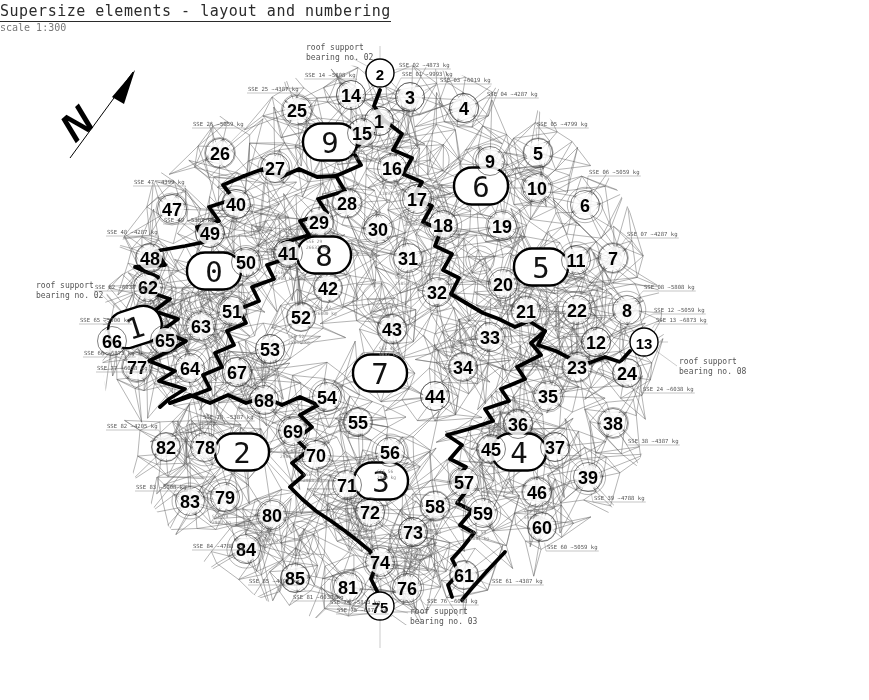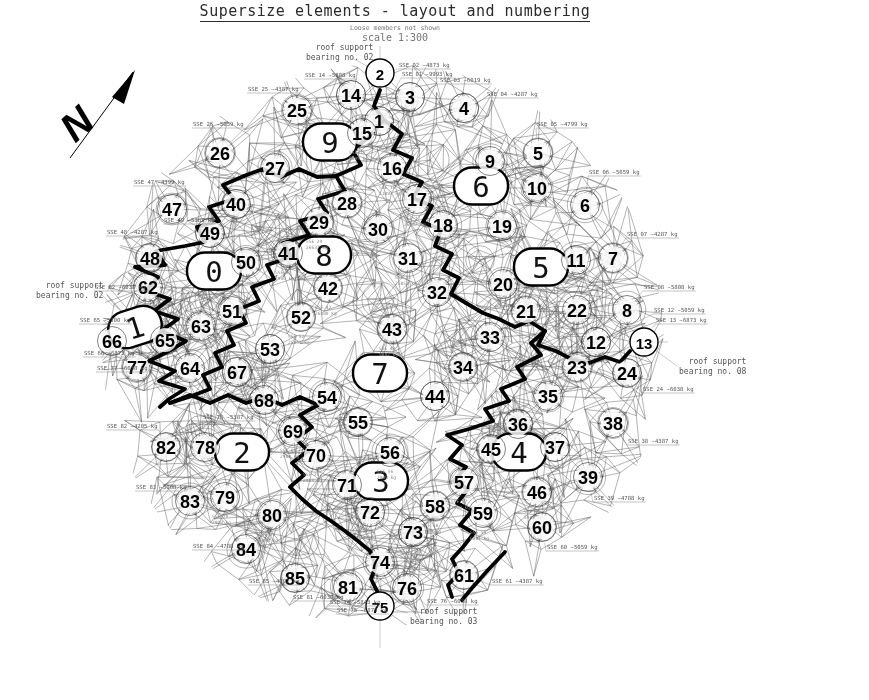--- a/index.html
+++ b/index.html
@@ -1,25 +1,25 @@
 <!DOCTYPE html>
 <html><head>
 <meta charset="utf-8">
 <style>
   html,body{margin:0;padding:0;background:#fff;}
   .canvas{position:relative;width:869px;height:700px;background:#fff;overflow:hidden;
           font-family:"DejaVu Sans Mono",monospace;}
   svg{position:absolute;left:0;top:0;}
-  .title-block{position:absolute;top:1px;left:0;width:790px;text-align:center;pointer-events:none;}
+  .title-block{position:absolute;top:1px;left:0;width:790px;pointer-events:none;}
   .title-main{display:inline-block;font-size:15px;color:#2b2b2b;letter-spacing:.5px;
               border-bottom:1px solid #2b2b2b;padding-bottom:1px;font-family:"DejaVu Sans Mono",monospace;}
   .title-sub{font-size:6.5px;color:#777;margin-top:2px;}
   .title-scale{font-size:10px;color:#777;}
   .bearing-label{position:absolute;font-size:8px;line-height:10px;color:#555;white-space:nowrap;
-                 font-family:"DejaVu Sans Mono",monospace;text-align:right;}
+                 font-family:"DejaVu Sans Mono",monospace;}
 </style>
 </head>
 <body>
 
 <div class="canvas">
   <svg id="svg" width="869" height="700" viewBox="0 0 869 700">
       <defs>
         <clipPath id="circ">
           <circle cx="383" cy="345" r="281"></circle>
         </clipPath>
@@ -939,21 +939,20 @@
         </g>
       </g>
       <g>
         <line x1="70" y1="158" x2="133" y2="72" stroke="#000" stroke-width="1"></line>
         <polygon points="135,70 112,97 124,104" fill="#000"></polygon>
         <text x="86" y="134" fill="#000" font-family="&quot;Liberation Sans&quot;,sans-serif" font-size="40px" font-weight="bold" font-style="italic" transform="rotate(-42 86 134)" text-anchor="middle">N</text>
       </g>
     </svg>
   <div class="title-block">
     <div class="title-main">Supersize elements - layout and numbering</div>
-    <div class="title-sub">Loose members not shown</div>
     <div class="title-scale">scale 1:300</div>
   </div>
 <div class="bearing-label" style="left: 36px; top: 281px;">
       <div>roof support</div>
       <div>bearing no. 02</div>
     </div>
     <div class="bearing-label" style="left: 410px; top: 607px;">
       <div>roof support</div>
       <div>bearing no. 03</div>
     </div>

